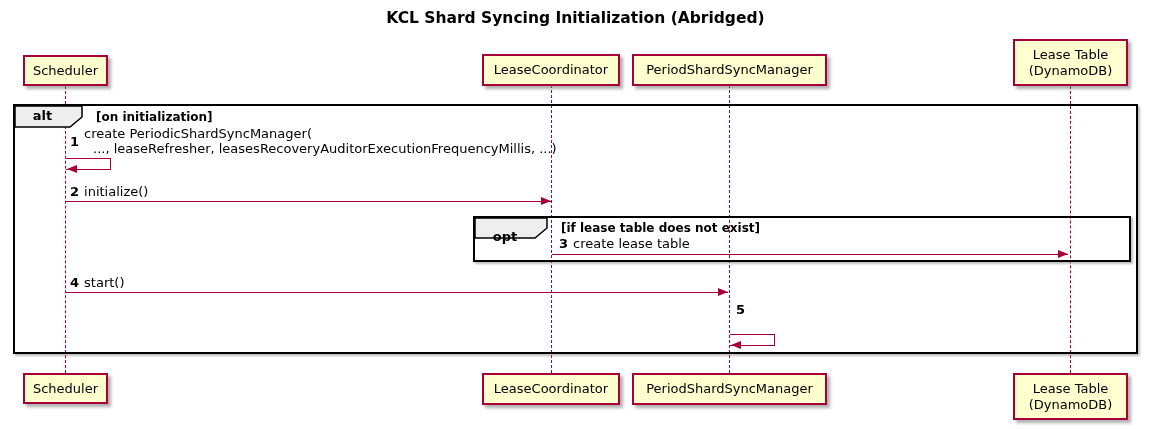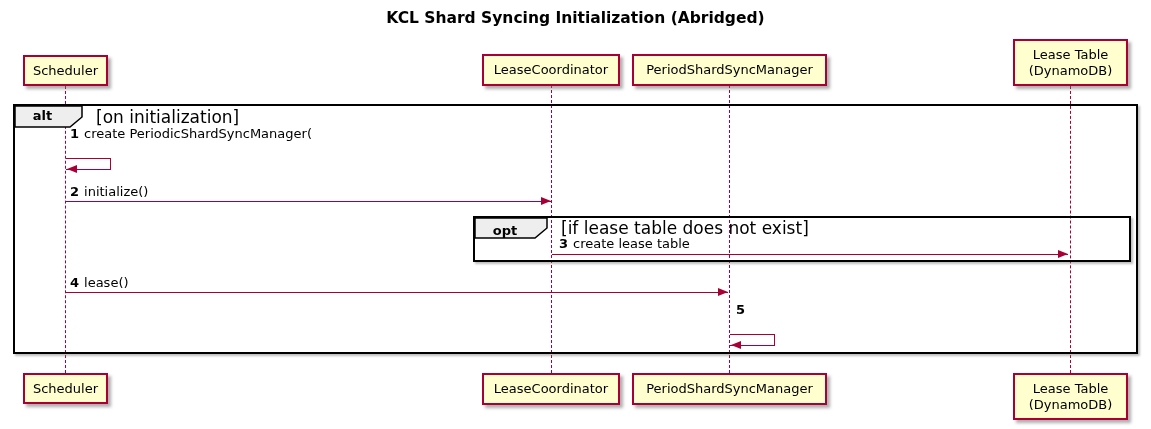--- a/index.html
+++ b/index.html
@@ -33,21 +33,21 @@
     border:2px solid var(--frame-border);
     box-shadow:2px 2px 2px rgba(110,110,110,0.45);
   }
   .pentagon{position:absolute;left:0;top:0;}
   .pentagon polygon{fill:var(--label-bg);stroke:var(--frame-border);stroke-width:1.5;}
   .operator{
     position:absolute;font-weight:bold;font-size:13px;line-height:18px;
     text-align:center;
   }
   .condition{
-    position:absolute;font-weight:normal;font-size:17px;line-height:16px;white-space:nowrap;
+    position:absolute;font-weight:bold;font-size:12px;line-height:16px;white-space:nowrap;
   }
   .msg{
     position:absolute;display:flex;align-items:center;gap:5px;
     font-size:13px;line-height:15px;white-space:nowrap;
   }
   .msg .num{font-weight:bold;}
   .msg .lines span{display:block;}
   .msg .lines span.indent{padding-left:9px;}
   .hline{position:absolute;height:0;border-top:1.2px solid var(--arrow);}
   .ah-right{
@@ -82,28 +82,29 @@
       <polygon points="0,0 67,0 67,11 55,21 0,21"></polygon>
     </svg>
     <div class="operator" style="left:0;top:1px;width:55px">alt</div>
     <div class="condition" style="left:81px;top:3px">[on initialization]</div>
   </div>
 
   <div class="frame" style="left:473px;top:216px;width:658px;height:46px">
     <svg class="pentagon" width="76" height="22">
       <polygon points="0,0 72,0 72,10 60,20 0,20"></polygon>
     </svg>
-    <div class="operator" style="left:0;top:4px;width:60px">opt</div>
+    <div class="operator" style="left:0;top:10px;width:60px">opt</div>
     <div class="condition" style="left:86px;top:2px">[if lease table does not exist]</div>
   </div>
 
   <div class="msg" style="left:70px;top:126px">
     <span class="num">1</span>
     <span class="lines">
       <span>create PeriodicShardSyncManager(</span>
+      <span class="indent">..., leaseRefresher, leasesRecoveryAuditorExecutionFrequencyMillis, ...)</span>
     </span>
   </div>
   <div class="self-loop" style="left:66px;top:158px"></div>
   <div class="ah-left" style="left:67px;top:165px"></div>
 
   <div class="msg" style="left:70px;top:184px">
     <span class="num">2</span>
     <span class="lines">
         <span>initialize()</span>
       </span>
@@ -116,21 +117,21 @@
     <span class="lines">
         <span>create lease table</span>
       </span>
   </div>
   <div class="hline" style="left:552px;top:254px;width:516px"></div>
   <div class="ah-right" style="left:1058px;top:250px"></div>
 
   <div class="msg" style="left:70px;top:275px">
     <span class="num">4</span>
     <span class="lines">
-        <span>lease()</span>
+        <span>start()</span>
       </span>
   </div>
   <div class="hline" style="left:66px;top:292px;width:662px"></div>
   <div class="ah-right" style="left:718px;top:288px"></div>
 
   <div class="msg" style="left:736px;top:302px">
     <span class="num">5</span>
     <span class="lines">
     </span>
   </div>

